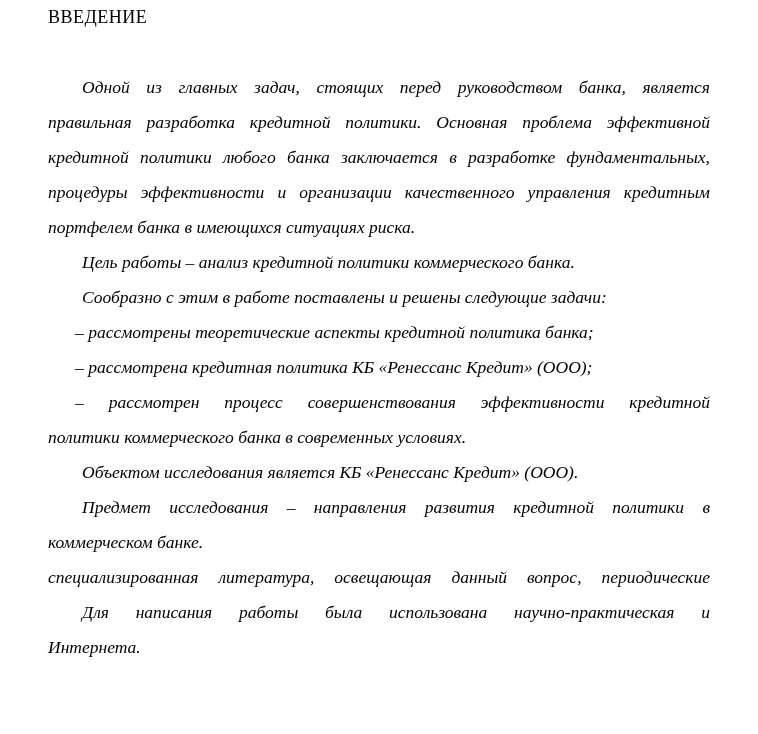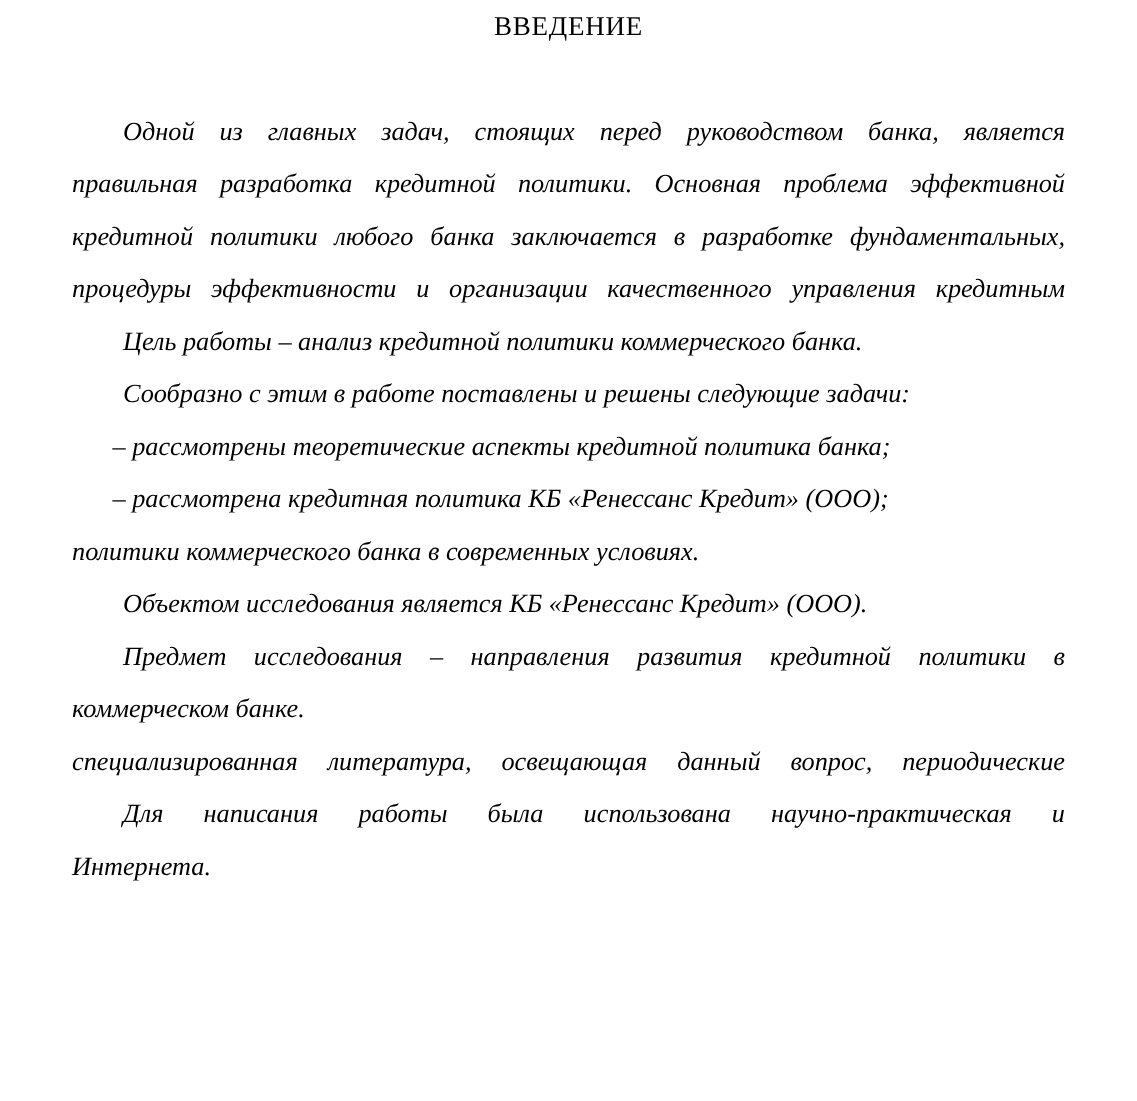--- a/index.html
+++ b/index.html
@@ -16,21 +16,20 @@
     background: #ffffff;
     color: #000000;
     font-family: "Liberation Serif", "DejaVu Serif", serif;
     font-size: 17.5px;
     overflow: hidden;
   }
   .doc-title {
     margin: 0;
     font-size: 18px;
     font-weight: 400;
-    text-align: center;
     line-height: 35px;
     letter-spacing: 0.5px;
   }
   .title-spacer {
     height: 35px;
   }
   .line {
     line-height: 35px;
     text-align: justify;
     text-align-last: justify;
@@ -52,24 +51,26 @@
 <body>
 
 <div class="page">
   <h1 class="doc-title">ВВЕДЕНИЕ</h1>
   <div class="title-spacer"></div>
   <div class="content">
       <div class="line first">Одной из главных задач, стоящих перед руководством банка, является</div>
       <div class="line">правильная разработка кредитной политики. Основная проблема эффективной</div>
       <div class="line">кредитной политики любого банка заключается в разработке фундаментальных,</div>
       <div class="line">процедуры эффективности и организации качественного управления кредитным</div>
+      <div class="line last">портфелем банка в имеющихся ситуациях риска.</div>
       <div class="line first last">Цель работы – анализ кредитной политики коммерческого банка.</div>
       <div class="line first last">Сообразно с этим в работе поставлены и решены следующие задачи:</div>
       <div class="line first last bullet">– рассмотрены теоретические аспекты кредитной политика банка;</div>
       <div class="line first last bullet">– рассмотрена кредитная политика КБ «Ренессанс Кредит» (ООО);</div>
+      <div class="line first bullet">– рассмотрен процесс совершенствования эффективности кредитной</div>
       <div class="line last bullet">политики коммерческого банка в современных условиях.</div>
       <div class="line first last">Объектом исследования является КБ «Ренессанс Кредит» (ООО).</div>
       <div class="line first">Предмет исследования – направления развития кредитной политики в</div>
       <div class="line last">коммерческом банке.</div>
       <div class="line">специализированная литература, освещающая данный вопрос, периодические</div>
       <div class="line first">Для написания работы была использована научно-практическая и</div>
       <div class="line last">Интернета.</div>
     </div>
 </div>
 

